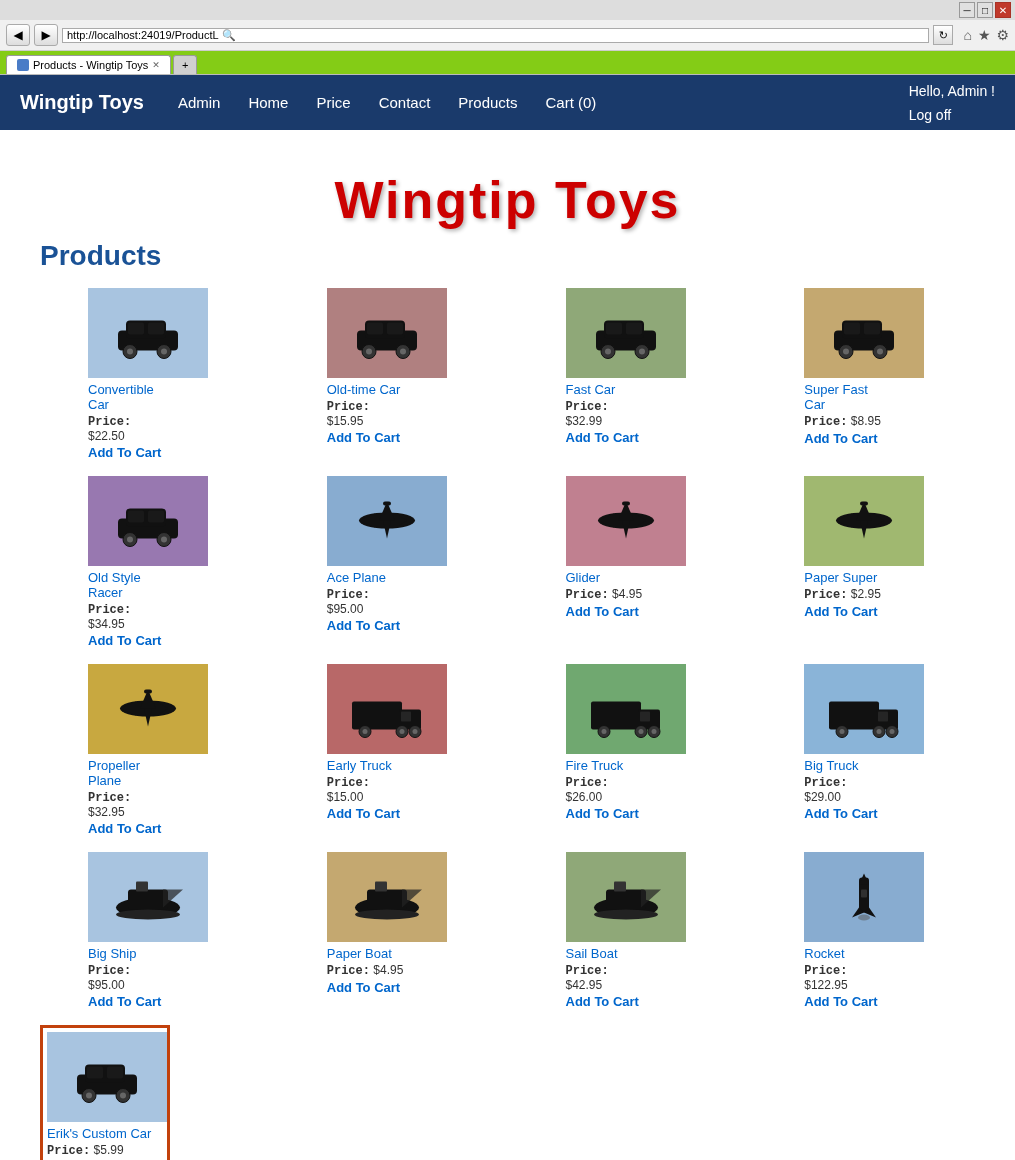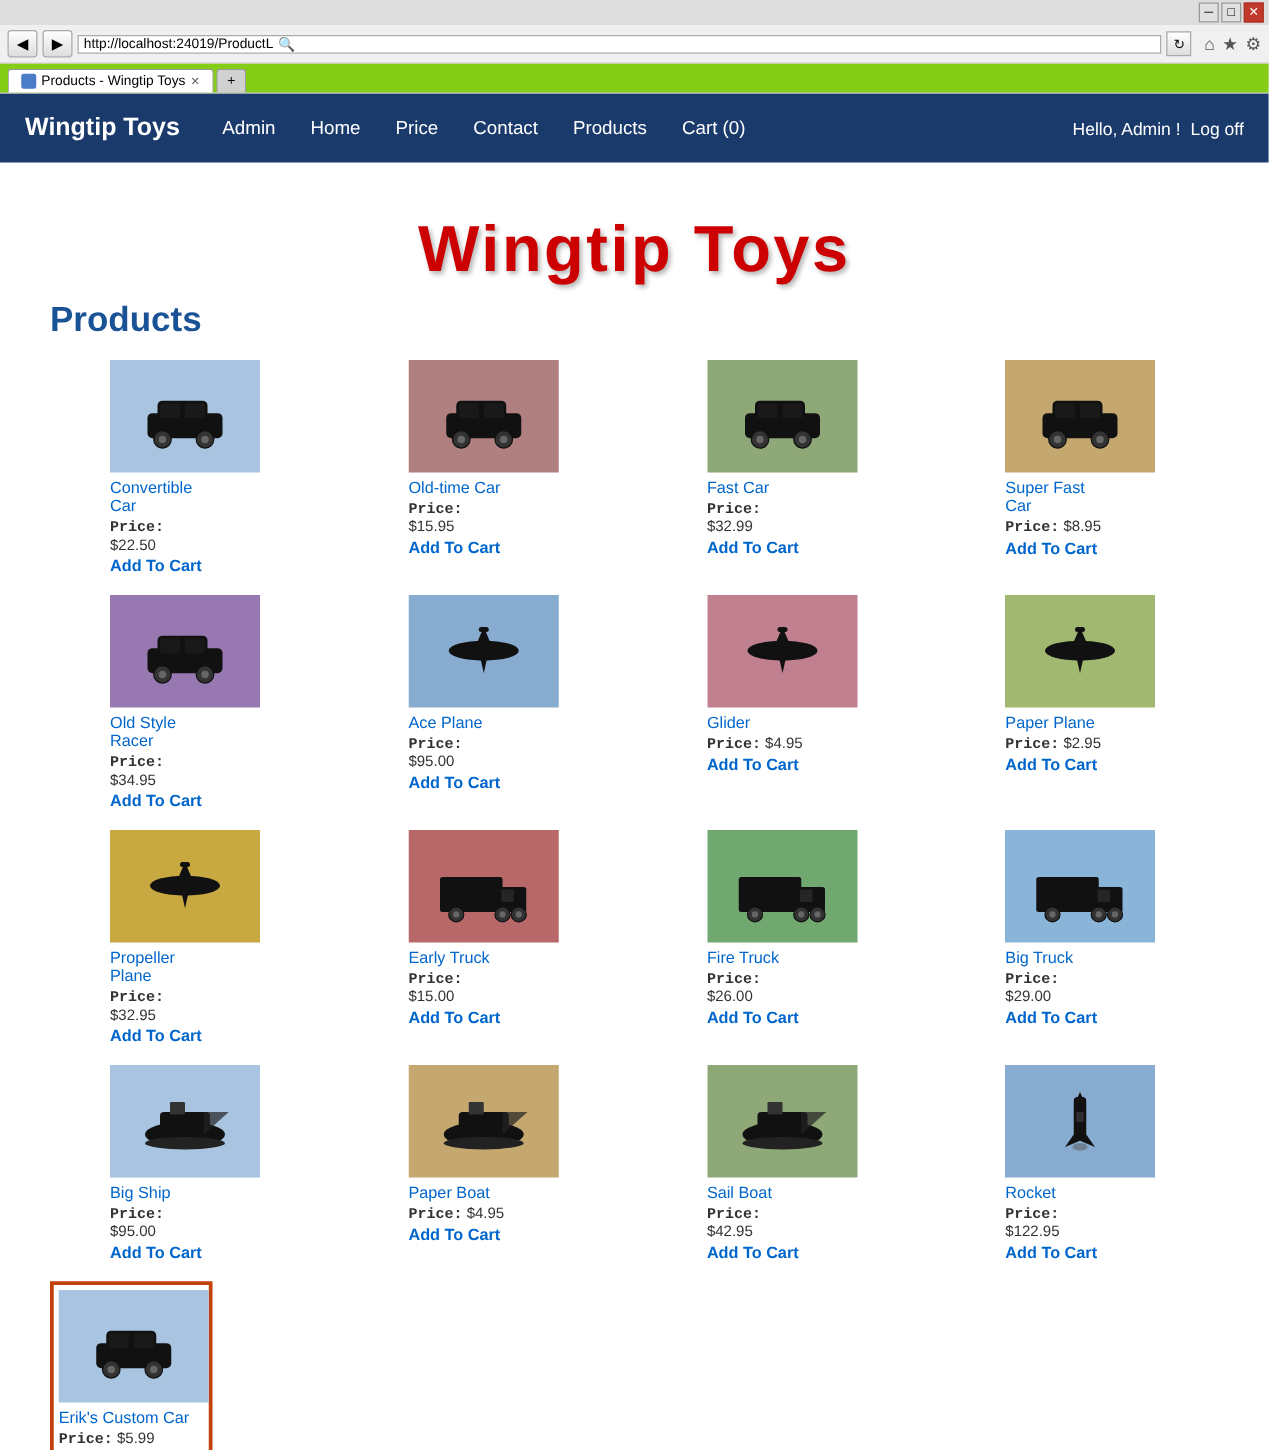--- a/index.html
+++ b/index.html
@@ -22,21 +22,21 @@
     .tab-close { font-size: 9px; color: #666; cursor: pointer; }
     .tab-icon { width: 12px; height: 12px; background: #4a7cc7; border-radius: 2px; }
     .toolbar-icons { display: flex; align-items: center; gap: 6px; margin-left: 6px; }
     .toolbar-icon { font-size: 14px; color: #555; cursor: pointer; }
 
     
     .navbar { background: #1a3a6b; color: white; display: flex; align-items: center; padding: 0 20px; height: 55px; gap: 0; }
     .navbar-brand { font-size: 20px; font-weight: bold; color: white; text-decoration: none; margin-right: 20px; }
     .navbar-links { display: flex; align-items: center; gap: 0; flex: 1; }
     .navbar-link { color: white; text-decoration: none; font-size: 15px; padding: 0 14px; height: 45px; display: flex; align-items: center; cursor: pointer; }
-    .navbar-right { display: flex; align-items: center; gap: 8px; margin-left: auto; }
+    .navbar-right { display: flex; gap: 8px; margin-left: auto; flex-direction: column; }
     .navbar-right-text { color: white; font-size: 14px; }
     .navbar-right-link { color: white; text-decoration: none; font-size: 14px; cursor: pointer; }
 
     
     .main-content { padding: 20px 40px; }
 
     
     .site-title { text-align: center; font-family: 'Comic Sans MS', cursive, sans-serif; font-size: 52px; color: #cc0000; font-weight: bold; text-shadow: 2px 2px 4px rgba(0,0,0,0.3); margin: 20px 0 10px; letter-spacing: 2px; }
 
     
@@ -250,21 +250,21 @@
         <div class="product-img img-lightgreen">
           <svg class="toy-svg" viewBox="0 0 80 55">
     <ellipse cx="40" cy="27" rx="28" ry="8" fill="#111"></ellipse>
     <polygon points="40,8 48,27 32,27" fill="#111"></polygon>
     <polygon points="12,27 28,20 28,34" fill="#111"></polygon>
     <polygon points="60,27 52,22 52,32" fill="#111"></polygon>
     <polygon points="40,45 44,27 36,27" fill="#111"></polygon>
     <rect x="36" y="8" width="8" height="4" rx="2" fill="#111"></rect>
   </svg>
         </div>
-        <a class="product-name">Paper Plane</a>
+        <a class="product-name">Paper Super</a>
         <div class="product-price"><strong>Price:</strong> $2.95</div>
         <a class="add-to-cart">Add To Cart</a>
       </div>
       <div class="product-card">
         <div class="product-img img-gold">
           <svg class="toy-svg" viewBox="0 0 80 55">
     <ellipse cx="40" cy="27" rx="28" ry="8" fill="#111"></ellipse>
     <polygon points="40,8 48,27 32,27" fill="#111"></polygon>
     <polygon points="12,27 28,20 28,34" fill="#111"></polygon>
     <polygon points="60,27 52,22 52,32" fill="#111"></polygon>

